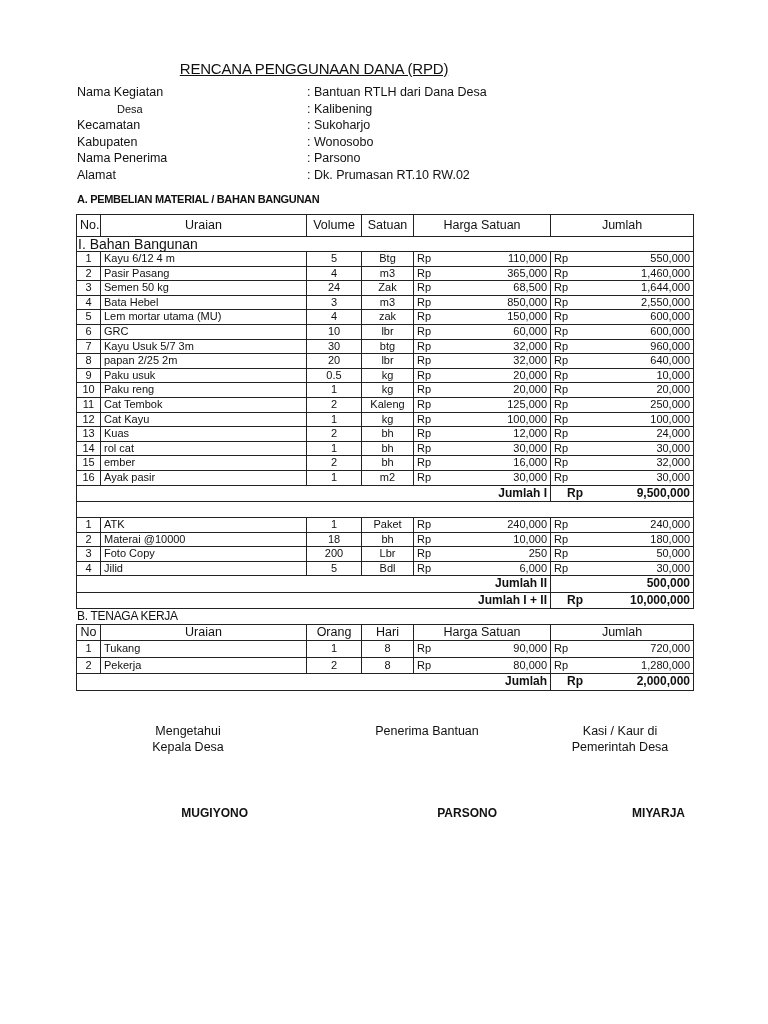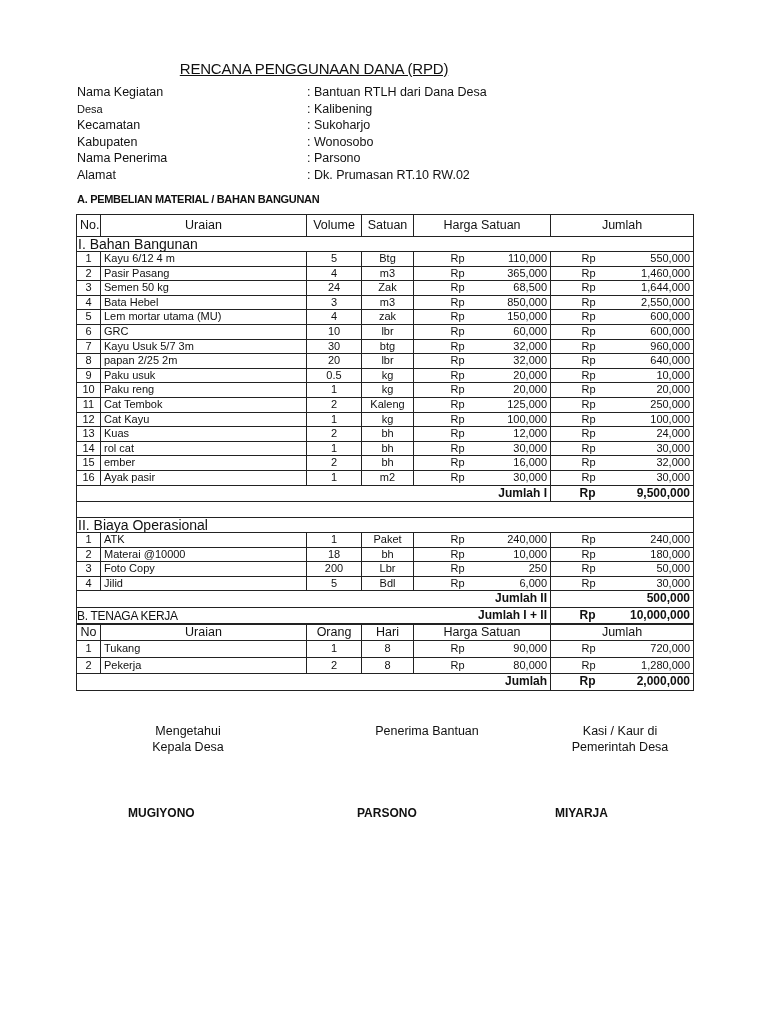--- a/index.html
+++ b/index.html
@@ -1,41 +1,41 @@
 <!DOCTYPE html>
 <html><head>
 <meta charset="utf-8">
 <style>
   html,body{margin:0;padding:0;background:#fff;}
   body{width:768px;height:1024px;position:relative;font-family:"Liberation Sans",sans-serif;color:#111;overflow:hidden;}
   .title{position:absolute;left:0;width:628px;top:60px;text-align:center;font-size:15px;text-decoration:underline;letter-spacing:-0.2px;}
   .info{position:absolute;left:77px;top:84px;font-size:12.5px;}
   .info .row{height:16.5px;line-height:16.5px;position:relative;}
   .info .lbl{position:absolute;left:0;white-space:nowrap;}
-  .info .lbl.small{font-size:11px;}
+  .info .lbl.small{font-size:11px;margin-left:40px;}
   .info .val{position:absolute;left:230px;white-space:nowrap;}
   .secA{position:absolute;left:77px;top:193px;font-size:11px;font-weight:bold;letter-spacing:-0.3px;}
   .secB{position:absolute;left:77px;top:609px;font-size:12px;font-weight:normal;letter-spacing:-0.3px;}
   table{position:absolute;border-collapse:collapse;font-size:11px;table-layout:fixed;}
   td,th{border:1px solid #222;padding:0 3px;height:13.6px;line-height:13.6px;white-space:nowrap;overflow:hidden;font-weight:normal;}
   th{font-size:12.5px;height:21px;line-height:21px;}
   .c{text-align:center;}
   .r{text-align:right;}
   .b{font-weight:bold;padding-left:16px;}
-  .nb-r{border-right:none;text-align:right;}
+  .nb-r{border-right:none;}
   .nb-l{border-left:none;}
   .group td{font-size:14px;height:14px;line-height:14px;}
   .blank td{height:15px;}
   .sum td{height:15.5px;line-height:15.5px;font-size:12px;}
   #tableA{left:76px;top:214px;width:617px;}
   #tableB{left:76px;top:624px;width:617px;}
   #tableB td{height:15.5px;line-height:15.5px;}
   #tableB th{height:15px;line-height:15px;}
   .sig{position:absolute;font-size:12.5px;text-align:center;line-height:16px;}
-  .signame{position:absolute;font-size:12px;font-weight:bold;text-align:left;}
+  .signame{position:absolute;font-size:12px;font-weight:bold;text-align:right;}
 </style>
 </head>
 <body>
 
 <div class="title">RENCANA PENGGUNAAN DANA (RPD)</div>
 
 <div class="info">
   <div class="row">
     <span class="lbl">Nama Kegiatan</span>
     <span class="val">: Bantuan RTLH dari Dana Desa</span>
@@ -254,23 +254,20 @@
     </tbody>
   <tbody>
     <tr class="sum">
       <td colspan="6" class="r b">Jumlah I</td>
       <td class="b nb-r">Rp</td>
       <td class="r b nb-l">9,500,000</td>
     </tr>
     <tr class="blank">
         <td colspan="8"></td>
       </tr>
-    <tr class="group">
-      <td colspan="8" style="padding-left:1px">II. Biaya Operasional</td>
-    </tr>
   </tbody>
   <tbody id="tbodyA2">
       <tr>
         <td class="c">1</td>
         <td>ATK</td>
         <td class="c">1</td>
         <td class="c">Paket</td>
         <td class="nb-r">Rp</td>
         <td class="r nb-l">240,000</td>
         <td class="nb-r">Rp</td>

